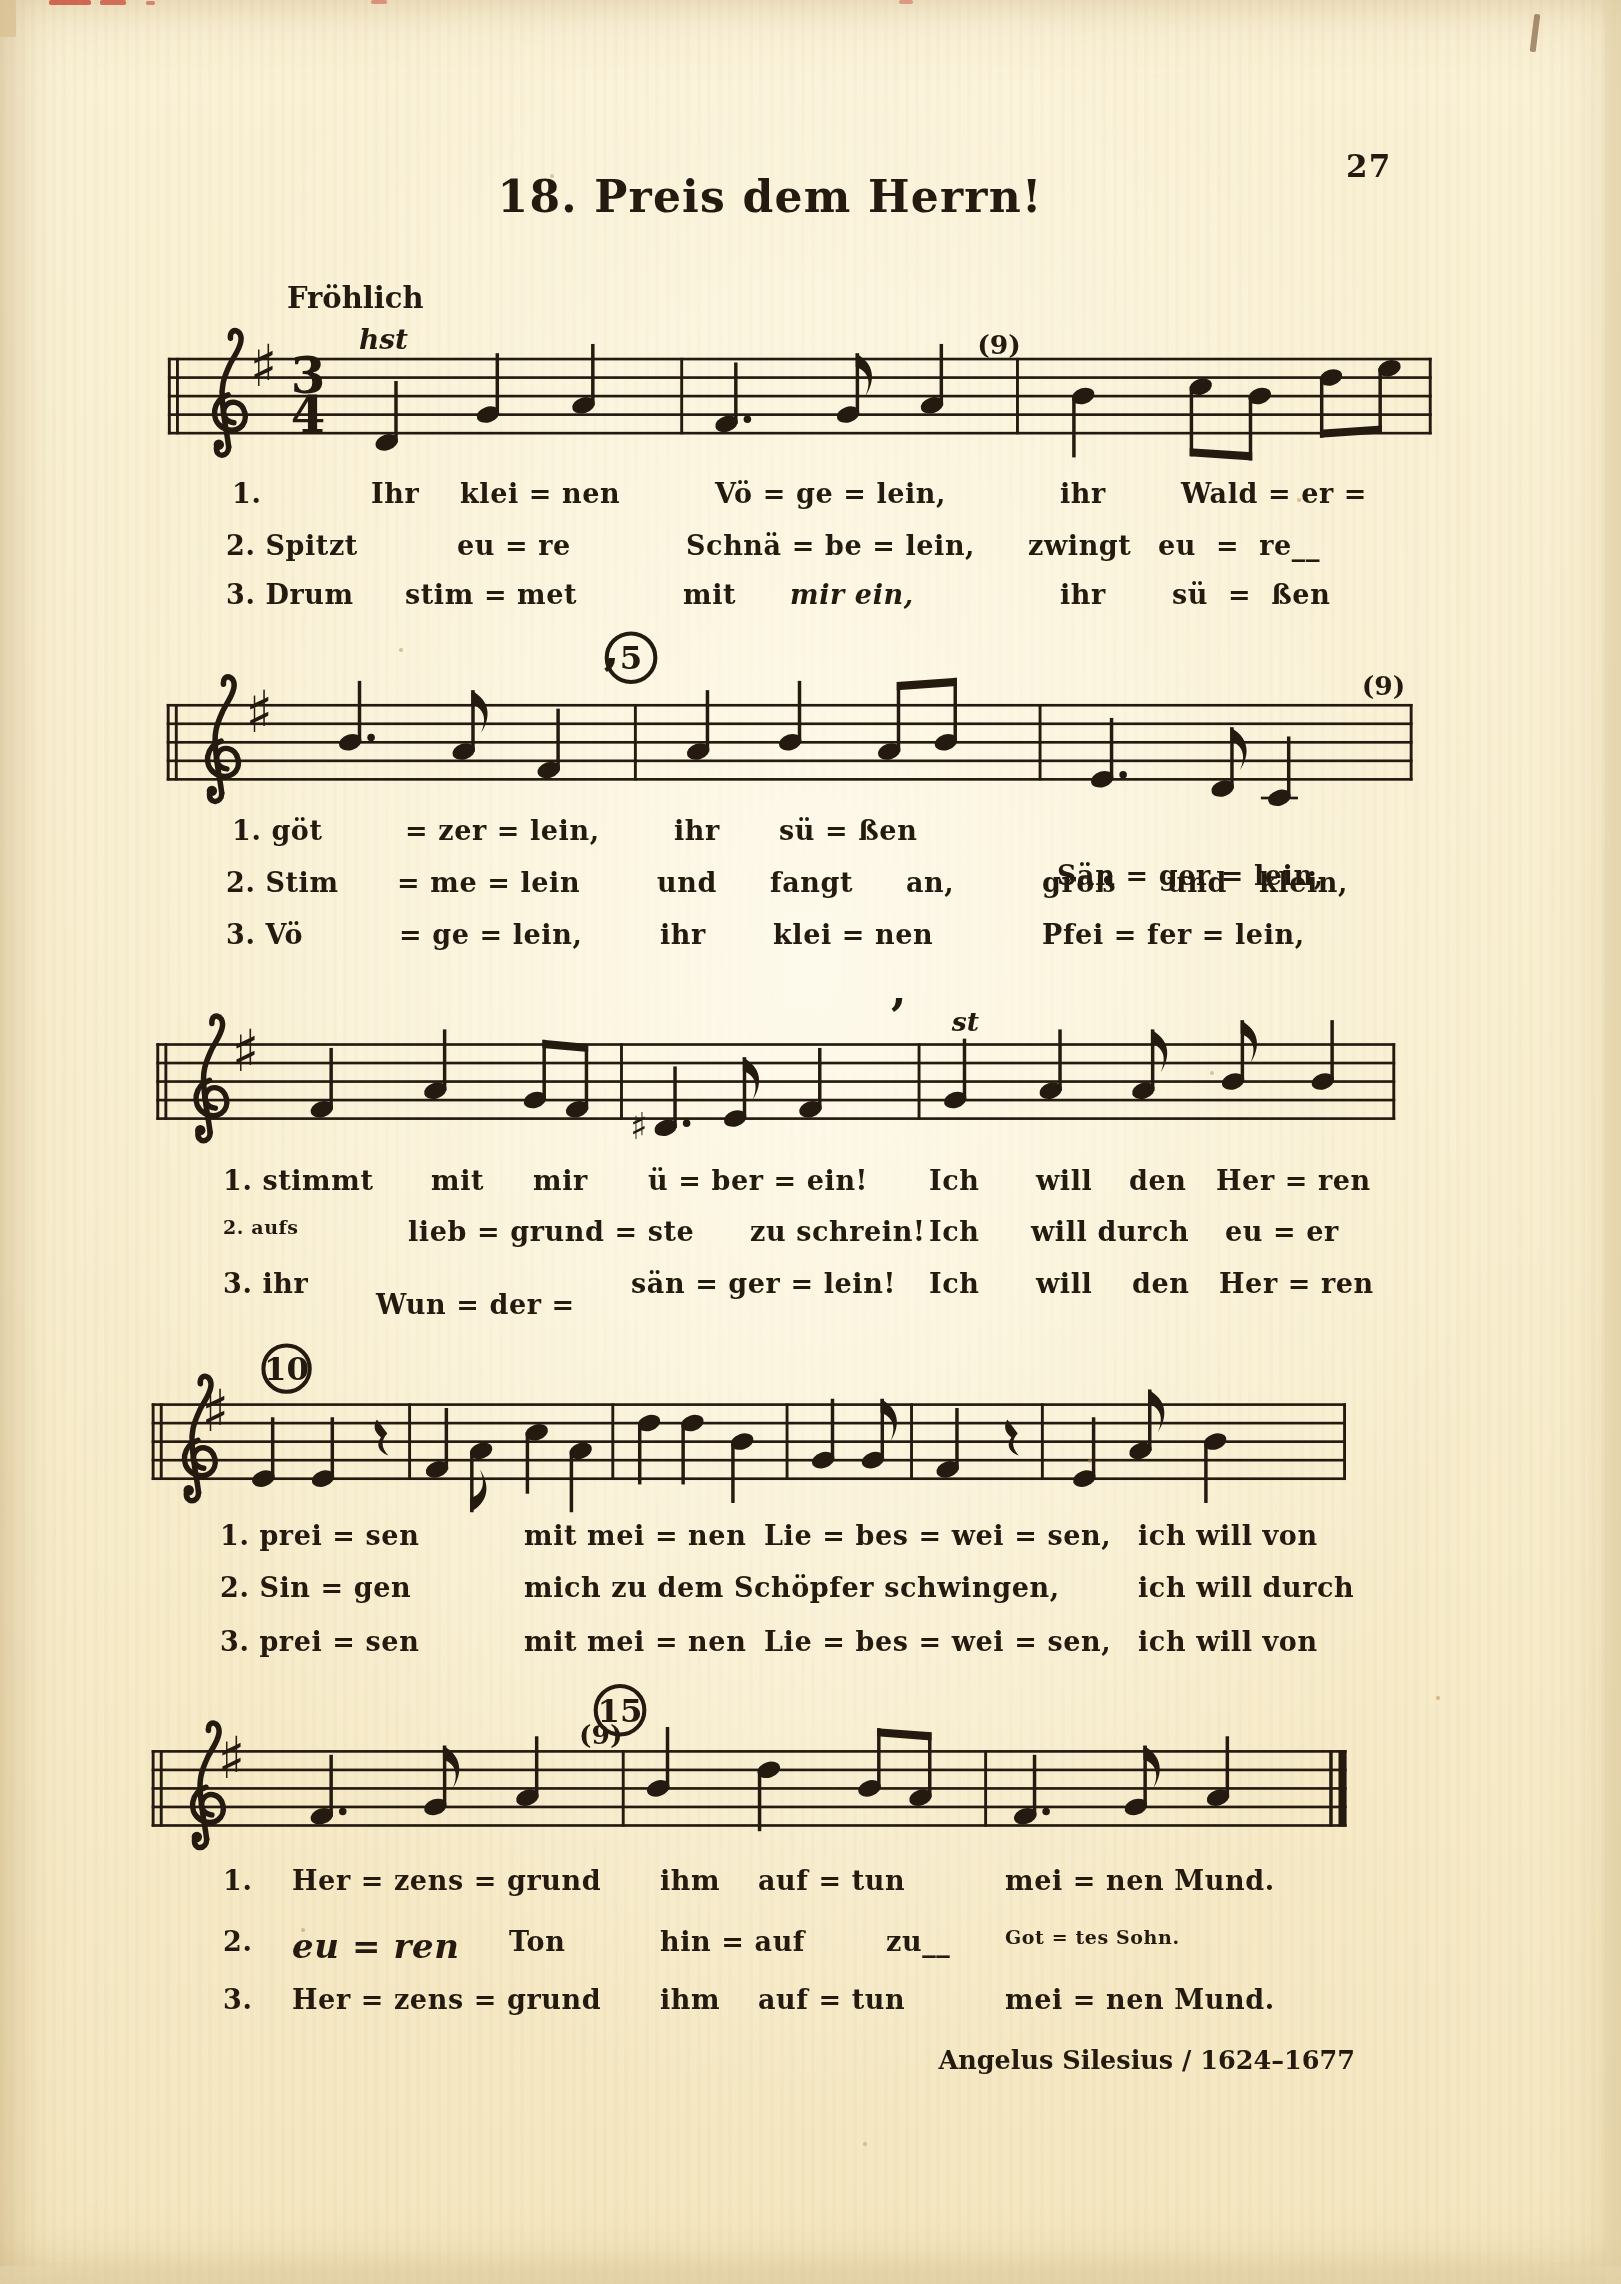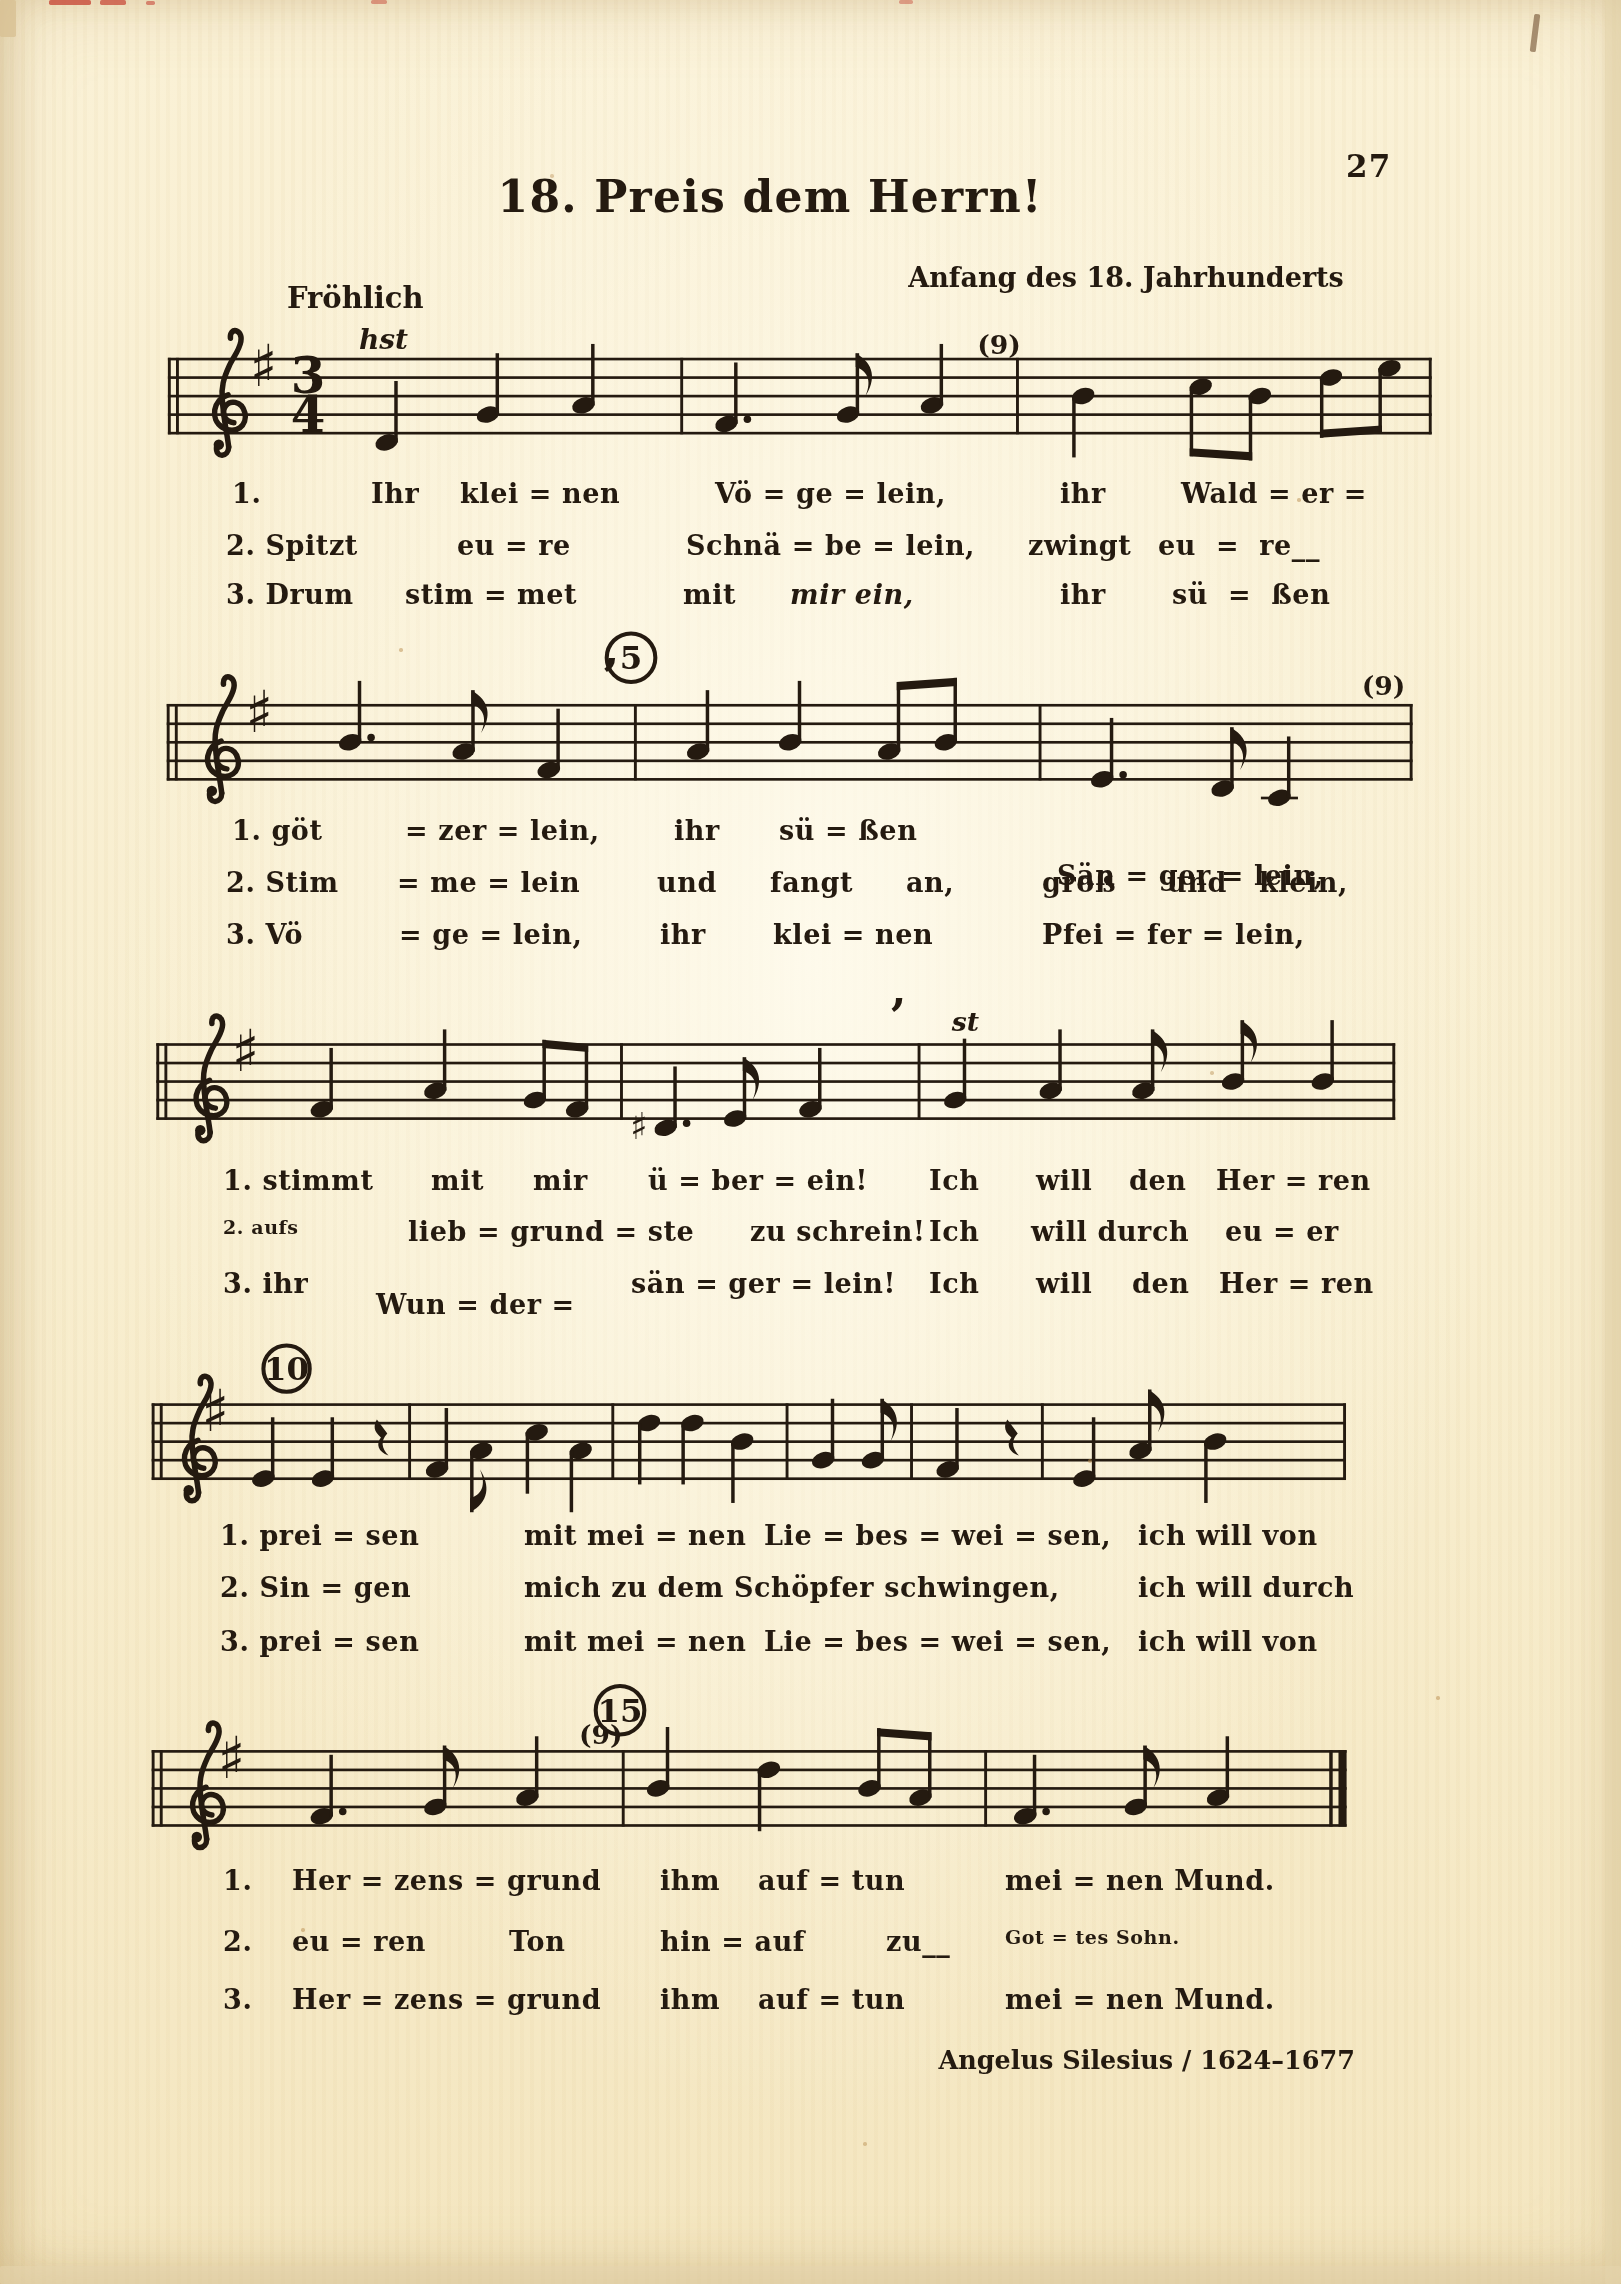--- a/index.html
+++ b/index.html
@@ -30,21 +30,20 @@
 
   <div class="abs page-number" style="left:1346px;top:148px;">27</div>
 
   <div class="abs title" style="left:463px;top:171px;width:614px;">18. Preis dem Herrn!</div>
 
   <div class="abs tempo" style="left:287px;top:281px;">Fröhlich</div>
 
   <div class="abs tempo-note" style="left:359px;top:323px;">hst</div>
 
   <div class="abs composer-block" style="left:868px;top:258px;width:516px;">
-    <div>Anfang des 18. Jahrhunderts</div>
   </div>
 
   <svg id="music-svg" width="1621" height="2284" viewBox="0 0 2800 3945">
       <g fill="#241a10">
         <rect x="290" y="617.8" width="2183" height="4.6"></rect>
         <rect x="290" y="649.8" width="2183" height="4.6"></rect>
         <rect x="290" y="681.8" width="2183" height="4.6"></rect>
         <rect x="290" y="713.8" width="2183" height="4.6"></rect>
         <rect x="290" y="745.8" width="2183" height="4.6"></rect>
         <rect x="290" y="618" width="5" height="132"></rect>
@@ -365,21 +364,21 @@
       <span class="lyric" style="left: 220px; top: 1626px; font-size: 27px;">3. prei = sen</span>
       <span class="lyric" style="left: 524px; top: 1626px; font-size: 27px;">mit mei = nen</span>
       <span class="lyric" style="left: 764px; top: 1626px; font-size: 27px;">Lie = bes = wei = sen,</span>
       <span class="lyric" style="left: 1138px; top: 1626px; font-size: 27px;">ich will von</span>
       <span class="lyric" style="left: 223px; top: 1865px; font-size: 27px;">1.</span>
       <span class="lyric" style="left: 292px; top: 1865px; font-size: 27px;">Her = zens = grund</span>
       <span class="lyric" style="left: 660px; top: 1865px; font-size: 27px;">ihm</span>
       <span class="lyric" style="left: 758px; top: 1865px; font-size: 27px;">auf = tun</span>
       <span class="lyric" style="left: 1005px; top: 1865px; font-size: 27px;">mei = nen Mund.</span>
       <span class="lyric" style="left: 223px; top: 1926px; font-size: 27px;">2.</span>
-      <span class="lyric" style="left: 292px; top: 1926px; font-size: 27px;">eu = ren</span>
+      <span class="lyric" style="left: 292px; top: 1926px; font-size: 34px; font-style: italic;">eu = ren</span>
       <span class="lyric" style="left: 509px; top: 1926px; font-size: 27px;">Ton</span>
       <span class="lyric" style="left: 660px; top: 1926px; font-size: 27px;">hin = auf</span>
       <span class="lyric" style="left: 886px; top: 1926px; font-size: 27px;">zu__</span>
       <span class="lyric" style="left: 1005px; top: 1926px; font-size: 19px;">Got = tes Sohn.</span>
       <span class="lyric" style="left: 223px; top: 1984px; font-size: 27px;">3.</span>
       <span class="lyric" style="left: 292px; top: 1984px; font-size: 27px;">Her = zens = grund</span>
       <span class="lyric" style="left: 660px; top: 1984px; font-size: 27px;">ihm</span>
       <span class="lyric" style="left: 758px; top: 1984px; font-size: 27px;">auf = tun</span>
       <span class="lyric" style="left: 1005px; top: 1984px; font-size: 27px;">mei = nen Mund.</span>
     </div>

